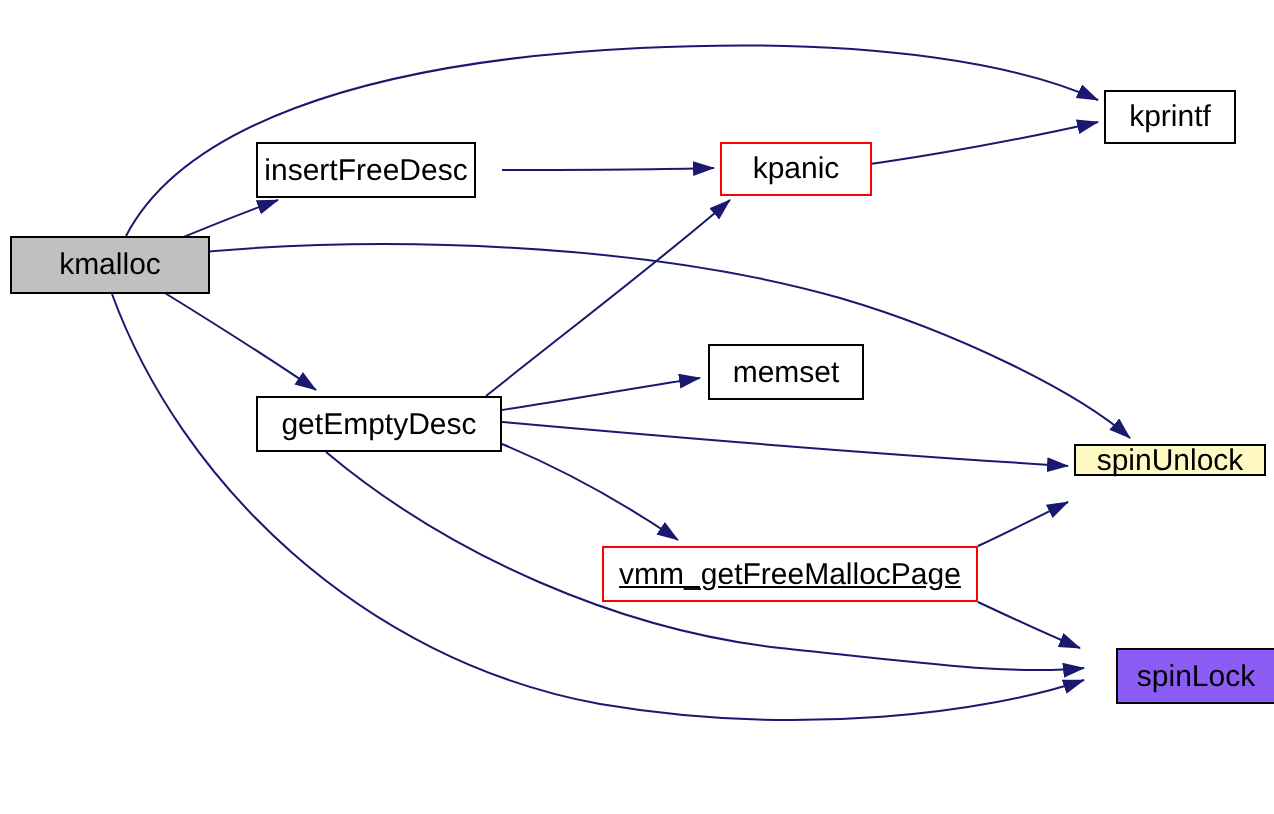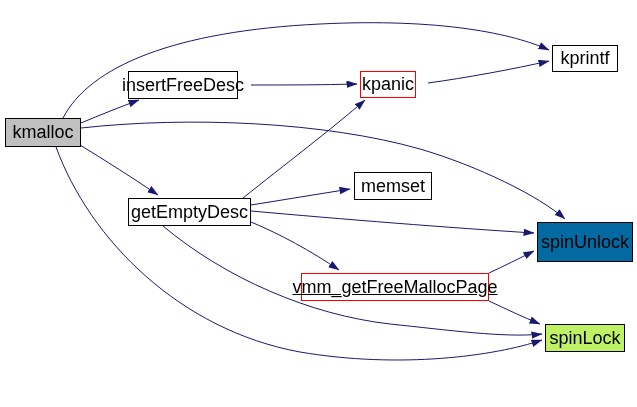--- a/index.html
+++ b/index.html
@@ -13,21 +13,21 @@
   .edges{
     position:absolute;left:0;top:0;width:637px;height:407px;
     pointer-events:none;z-index:1;
   }
   .node{
     position:absolute;
     box-sizing:border-box;
     display:flex;align-items:center;justify-content:center;
     background:#ffffff;
     border:1px solid #000000;
-    font-size:18px;color:#000000;
+    font-size:15px;color:#000000;
     white-space:nowrap;
     z-index:2;
     cursor:pointer;
   }
 </style>
 </head>
 <body>
 
 <div class="graph">
   <svg class="edges" width="637" height="407" viewBox="0 0 637 407" xmlns="http://www.w3.org/2000/svg">
@@ -47,22 +47,22 @@
         <path d="M243,198 C283,166 333,128 365,100" fill="none" stroke="#191970" stroke-width="1" marker-end="url(#arrow)"></path>
         <path d="M251,205 C284,200 317,194 350,189" fill="none" stroke="#191970" stroke-width="1" marker-end="url(#arrow)"></path>
         <path d="M251,211 C340,219 452,228 534,233" fill="none" stroke="#191970" stroke-width="1" marker-end="url(#arrow)"></path>
         <path d="M251,222 C280,234 311,251 339,270" fill="none" stroke="#191970" stroke-width="1" marker-end="url(#arrow)"></path>
         <path d="M163,226 C225,278 310,315 390,324 C448,330 505,338 542,334" fill="none" stroke="#191970" stroke-width="1" marker-end="url(#arrow)"></path>
         <path d="M489,273 C504,266 520,258 534,251" fill="none" stroke="#191970" stroke-width="1" marker-end="url(#arrow)"></path>
         <path d="M489,301 C506,309 523,317 540,324" fill="none" stroke="#191970" stroke-width="1" marker-end="url(#arrow)"></path>
       </g>
   </svg>
 
-  <div class="node" style="left: 5px; top: 118px; width: 76px; height: 29px; background: rgb(192, 192, 192); border-color: rgb(0, 0, 0);">kmalloc</div>
+  <div class="node" style="left: 5px; top: 118px; width: 100px; height: 29px; background: rgb(192, 192, 192); border-color: rgb(0, 0, 0);">kmalloc</div>
   <div class="node" style="left: 128px; top: 71px; width: 110px; height: 28px; background: rgb(255, 255, 255); border-color: rgb(0, 0, 0);">insertFreeDesc</div>
-  <div class="node" style="left: 360px; top: 71px; width: 56px; height: 27px; background: rgb(255, 255, 255); border-color: rgb(255, 0, 0);">kpanic</div>
+  <div class="node" style="left: 360px; top: 71px; width: 76px; height: 27px; background: rgb(255, 255, 255); border-color: rgb(255, 0, 0);">kpanic</div>
   <div class="node" style="left: 552px; top: 45px; width: 66px; height: 27px; background: rgb(255, 255, 255); border-color: rgb(0, 0, 0);">kprintf</div>
   <div class="node" style="left: 354px; top: 172px; width: 78px; height: 28px; background: rgb(255, 255, 255); border-color: rgb(0, 0, 0);">memset</div>
   <div class="node" style="left: 128px; top: 198px; width: 123px; height: 28px; background: rgb(255, 255, 255); border-color: rgb(0, 0, 0);">getEmptyDesc</div>
-  <div class="node" style="left: 537px; top: 222px; width: 96px; height: 40px; background: #0369a1; border-color: rgb(0, 0, 0);">spinUnlock</div>
+  <div class="node" style="left: 537px; top: 222px; width: 96px; height: 16px; background: #fef9c3; border-color: rgb(0, 0, 0);">spinUnlock</div>
   <div class="node" style="left: 301px; top: 273px; width: 188px; height: 28px; background: rgb(255, 255, 255); border-color: rgb(255, 0, 0); text-decoration: underline;">vmm_getFreeMallocPage</div>
-  <div class="node" style="left: 545px; top: 324px; width: 80px; height: 28px; background: #bef264; border-color: rgb(0, 0, 0);">spinLock</div>
+  <div class="node" style="left: 558px; top: 324px; width: 80px; height: 28px; background: #8b5cf6; border-color: rgb(0, 0, 0);">spinLock</div>
 </div>
 
 </body></html>

